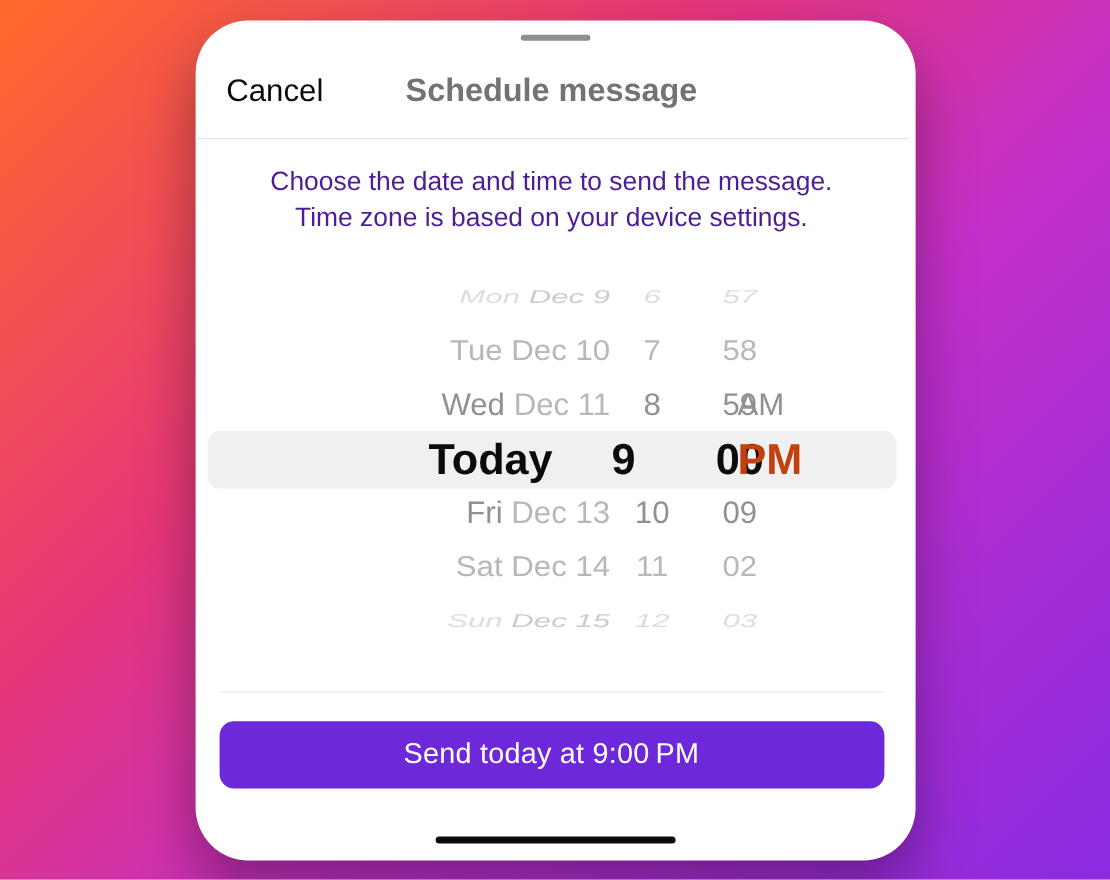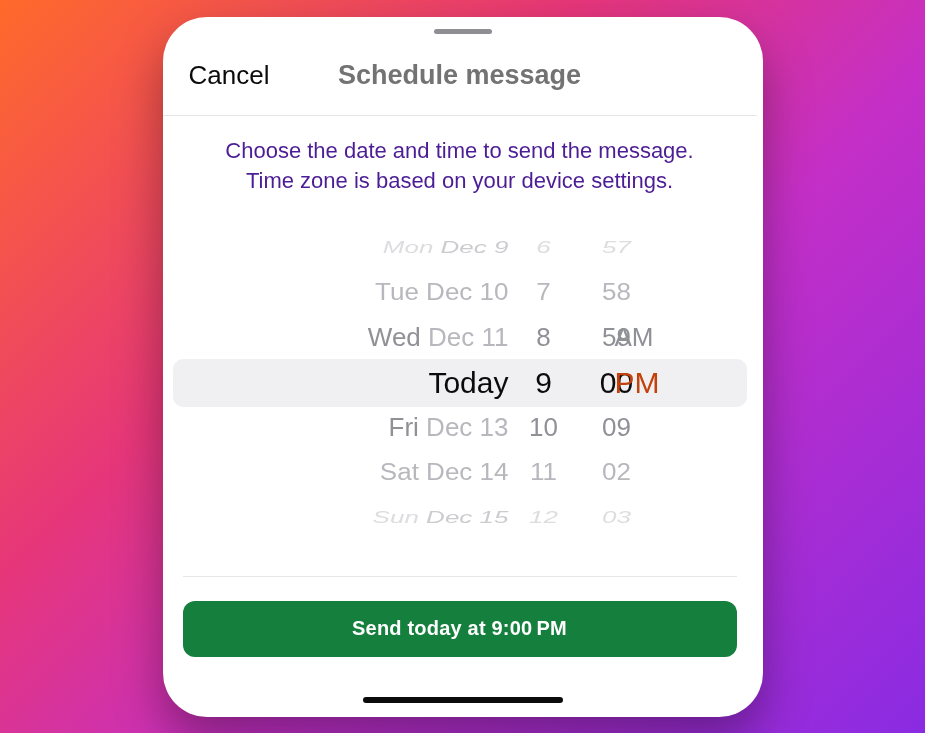--- a/index.html
+++ b/index.html
@@ -46,41 +46,41 @@
       display:flex; align-items:center; justify-content:flex-end;
       height:45px; padding-right:92px;
       font-size:26px; color:#a6a6ac; font-weight:400;
       position:relative; z-index:2;
     }
     .picker-row .day-col { width:200px; text-align:right; }
     .picker-row .hr-col  { width:70px; text-align:center; }
     .picker-row .min-col { width:76px; text-align:center; }
     .picker-row .ampm-col{ width:64px; text-align:left; margin-left:10px; position:absolute; right:68px; }
     .picker-row.sel {
-      color:#0b0b0b; font-size:30px; font-weight:400;
+      color:#0b0b0b; font-size:36px; font-weight:700;gap:24px;
     }
     .picker-row.sel .ampm-col { color:#c2410c; }
     .picker-row.near1 { color:#909097; }
     .picker-row.near2 { color:#b7b7bd; transform:scaleY(.92); }
     .picker-row.far   { color:#cfcfd4; transform:scaleY(.6); font-style:italic; opacity:.7; }
     .sel-band {
       position:absolute; left:10px; right:10px; top:50%; transform:translateY(-50%);
       height:48px; background:#f0f0f2; border-radius:10px; z-index:1;
     }
     .day-wk { font-weight:500; color:inherit; }
     .day-dt { color:#b7b7bd; }
     .picker-row.sel .day-dt { color:#0b0b0b; }
 
     .bottom-area {
       margin-top:auto; padding:0 20px 36px 20px;
     }
     .divider2 { height:1px; background:#e5e5ea; width:100%; margin-bottom:24px; }
     .send-btn {
       width:100%; height:56px; border:none; border-radius:12px;
-      background:#15803d; color:#fff; font-size:20px; font-weight:700;
+      background:#6d28d9; color:#fff; font-size:24px; font-weight:400;
       font-family:inherit; cursor:pointer; letter-spacing:.2px;
     }
   </style>
 </head>
 <body>
 
 <div class="sheet">
   <div class="grabber"></div>
 
   <div class="header">

